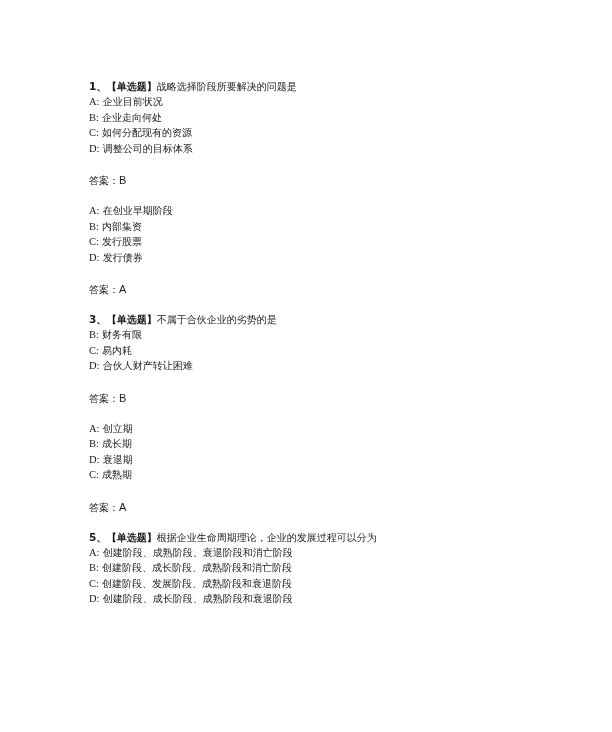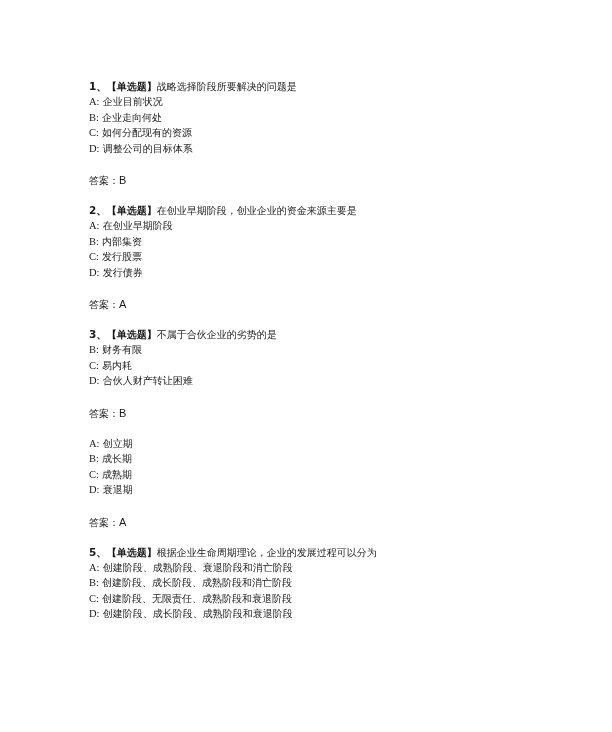--- a/index.html
+++ b/index.html
@@ -23,45 +23,44 @@
   <div class="q">
     <div class="q-title"><span class="q-num">1、</span><span class="q-type">【单选题】</span><span>战略选择阶段所要解决的问题是</span></div>
     <div class="opt"><span class="opt-key">A:</span> <span>企业目前状况</span></div>
     <div class="opt"><span class="opt-key">B:</span> <span>企业走向何处</span></div>
     <div class="opt"><span class="opt-key">C:</span> <span>如何分配现有的资源</span></div>
     <div class="opt"><span class="opt-key">D:</span> <span>调整公司的目标体系</span></div>
     <div class="answer"><span>答案：</span><span class="answer-val">B</span></div>
   </div>
 
   <div class="q">
-    <div class="q-title"><span class="q-num">2、</span><span class="q-type">【单选题】</span><span>在创业早期阶段，创业企业的资金来源主要是</span></div>
     <div class="opt"><span class="opt-key">A:</span> <span>在创业早期阶段</span></div>
     <div class="opt"><span class="opt-key">B:</span> <span>内部集资</span></div>
     <div class="opt"><span class="opt-key">C:</span> <span>发行股票</span></div>
     <div class="opt"><span class="opt-key">D:</span> <span>发行债券</span></div>
     <div class="answer"><span>答案：</span><span class="answer-val">A</span></div>
   </div>
 
   <div class="q">
     <div class="q-title"><span class="q-num">3、</span><span class="q-type">【单选题】</span><span>不属于合伙企业的劣势的是</span></div>
     <div class="opt"><span class="opt-key">B:</span> <span>财务有限</span></div>
     <div class="opt"><span class="opt-key">C:</span> <span>易内耗</span></div>
     <div class="opt"><span class="opt-key">D:</span> <span>合伙人财产转让困难</span></div>
     <div class="answer"><span>答案：</span><span class="answer-val">B</span></div>
   </div>
 
   <div class="q">
     <div class="opt"><span class="opt-key">A:</span> <span>创立期</span></div>
     <div class="opt"><span class="opt-key">B:</span> <span>成长期</span></div>
+    <div class="opt"><span class="opt-key">D:</span> <span>衰退期</span></div>
     <div class="opt"><span class="opt-key">C:</span> <span>成熟期</span></div>
-    <div class="opt"><span class="opt-key">D:</span> <span>衰退期</span></div>
     <div class="answer"><span>答案：</span><span class="answer-val">A</span></div>
   </div>
 
   <div class="q">
     <div class="q-title"><span class="q-num">5、</span><span class="q-type">【单选题】</span><span>根据企业生命周期理论，企业的发展过程可以分为</span></div>
     <div class="opt"><span class="opt-key">A:</span> <span>创建阶段、成熟阶段、衰退阶段和消亡阶段</span></div>
     <div class="opt"><span class="opt-key">B:</span> <span>创建阶段、成长阶段、成熟阶段和消亡阶段</span></div>
-    <div class="opt"><span class="opt-key">C:</span> <span>创建阶段、无限责任、成熟阶段和衰退阶段</span></div>
+    <div class="opt"><span class="opt-key">C:</span> <span>创建阶段、发展阶段、成熟阶段和衰退阶段</span></div>
     <div class="opt"><span class="opt-key">D:</span> <span>创建阶段、成长阶段、成熟阶段和衰退阶段</span></div>
   </div>
 
 </div>
 
 </body></html>

